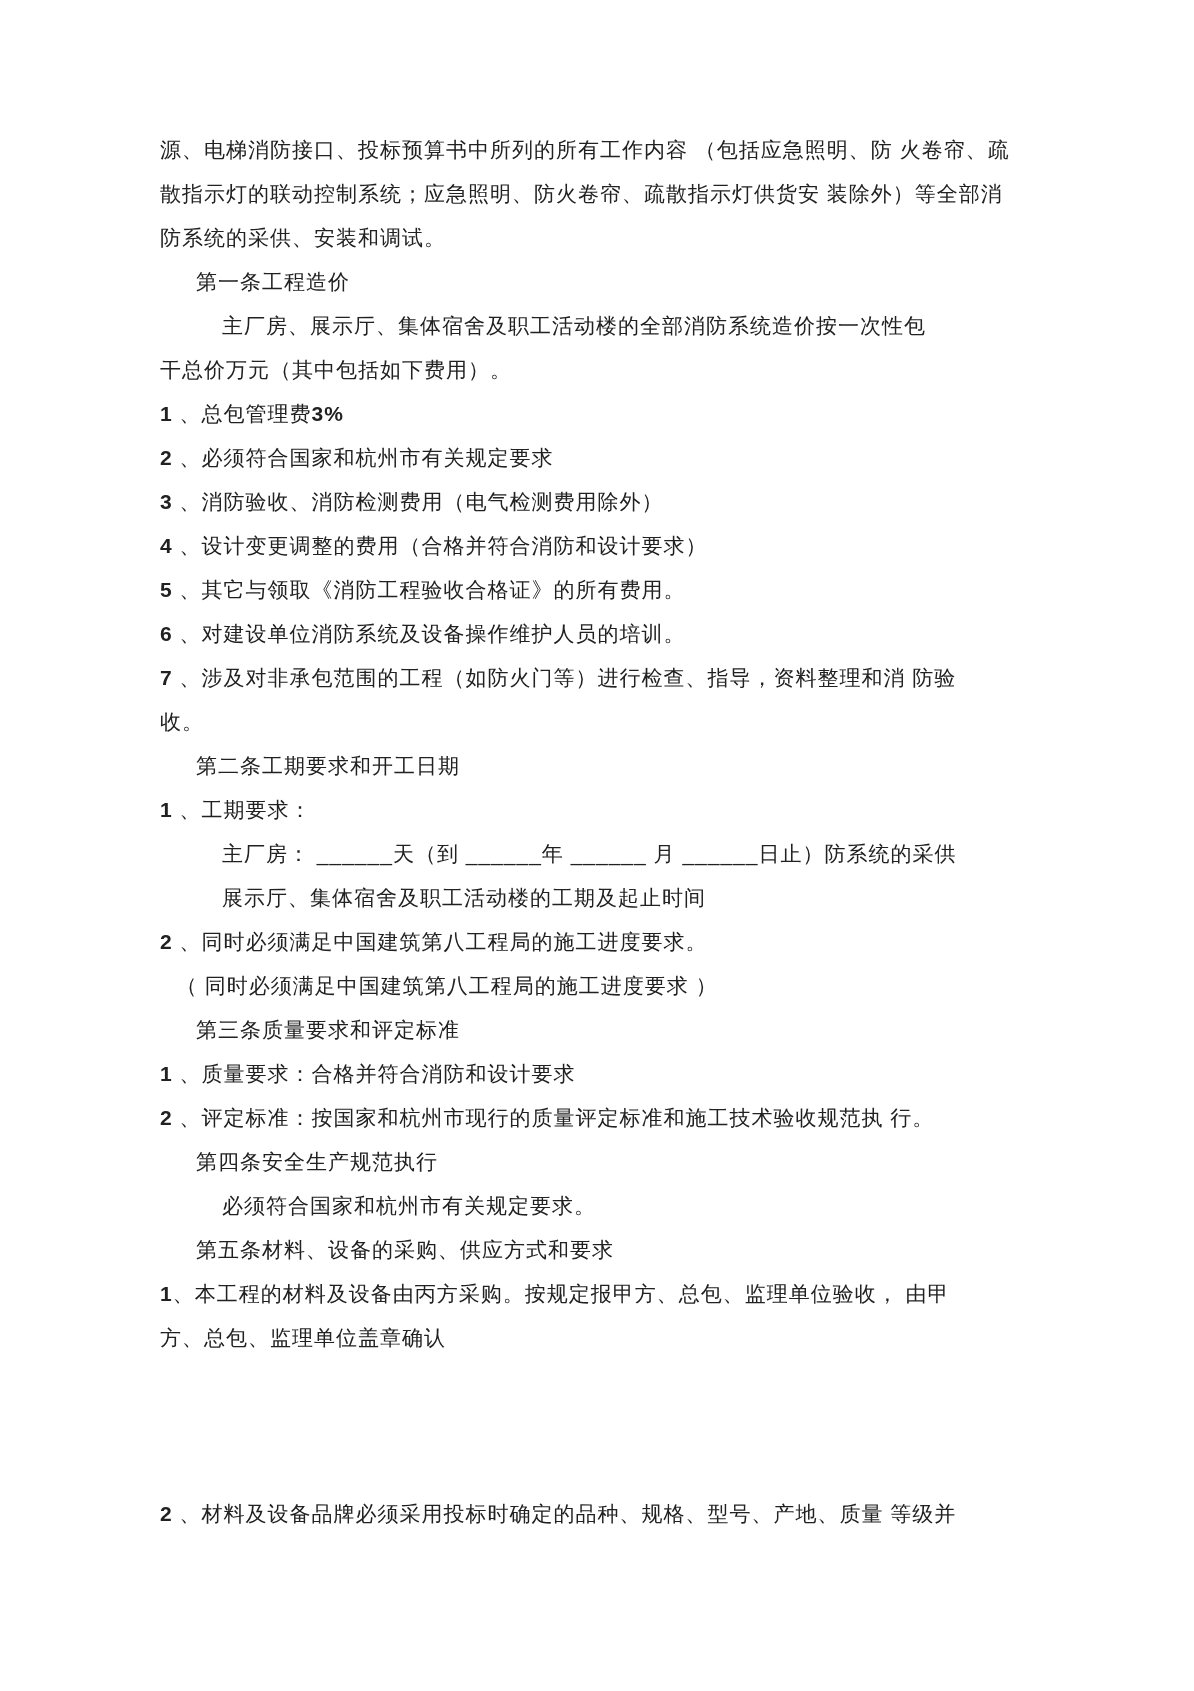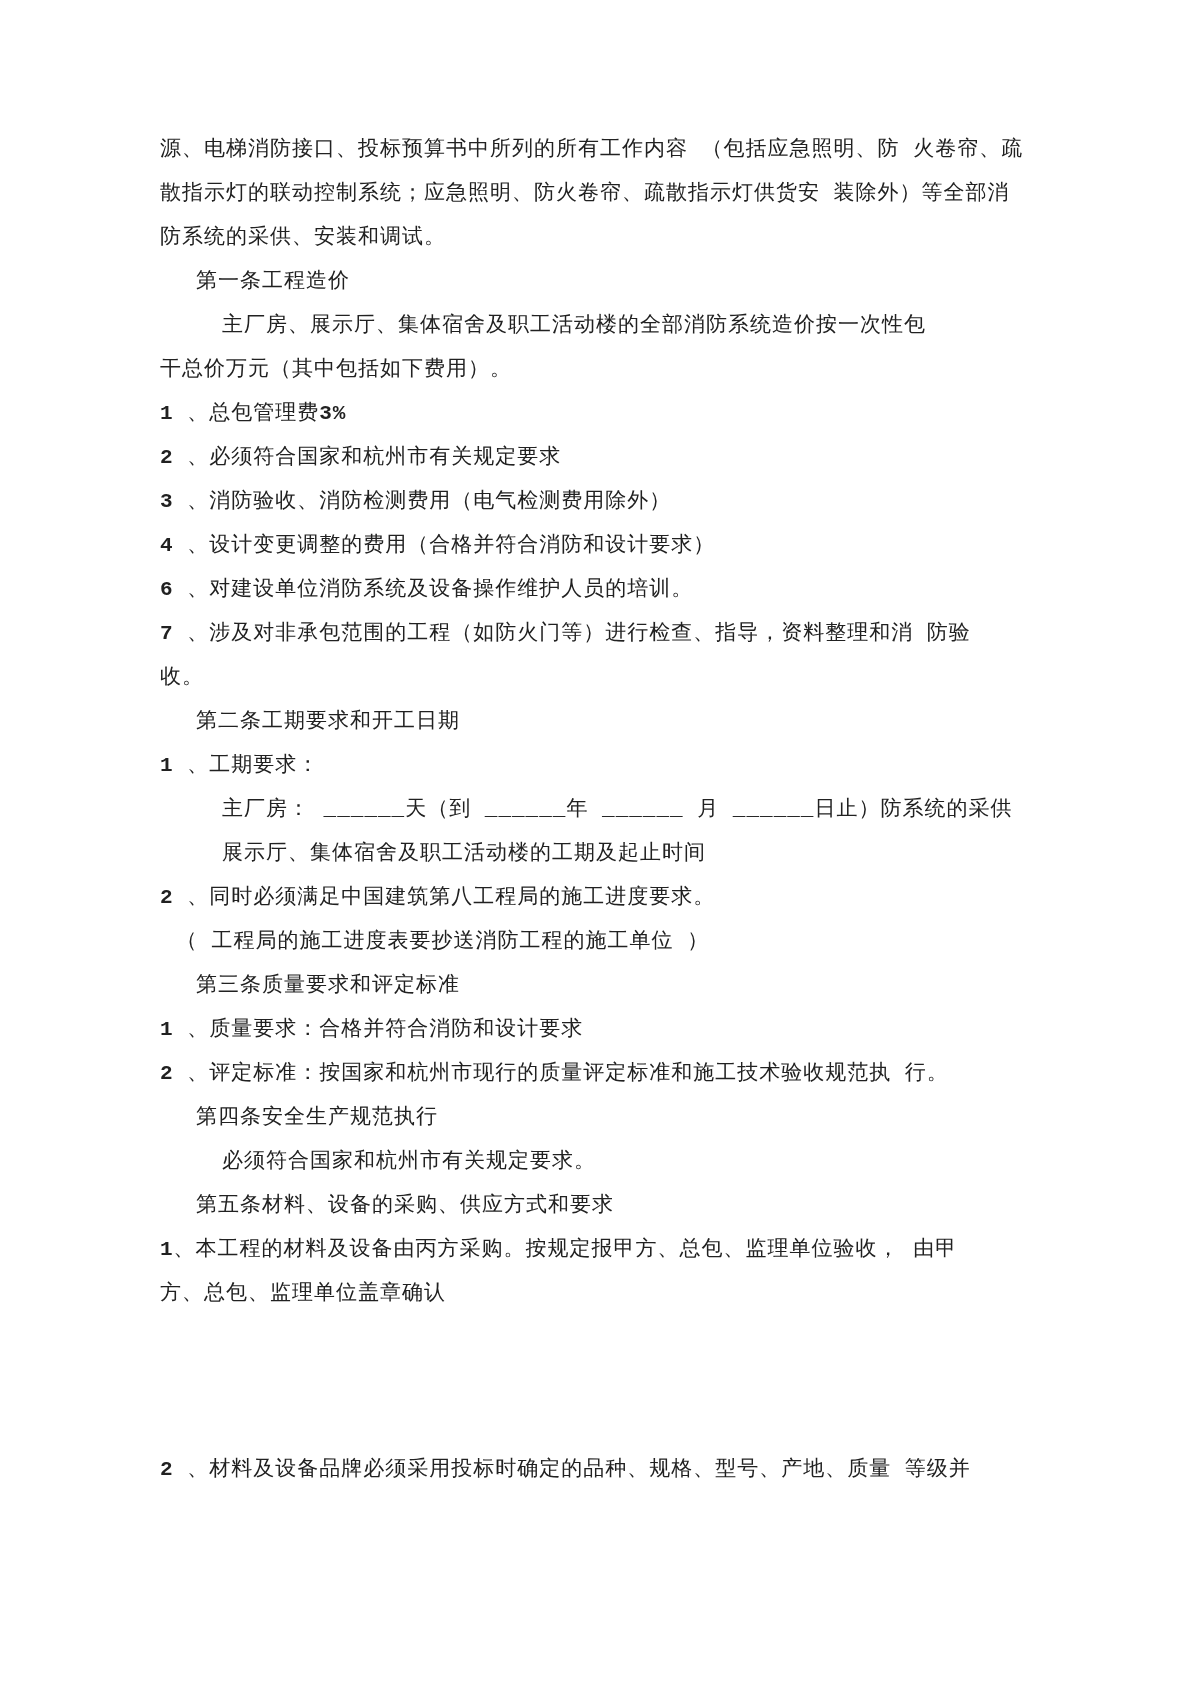--- a/index.html
+++ b/index.html
@@ -6,21 +6,21 @@
     margin: 0;
     padding: 0;
     background: #ffffff;
   }
   .page {
     position: relative;
     width: 1194px;
     height: 1691px;
     background: #ffffff;
     overflow: hidden;
-    font-family: Liberation Mono, monospace;
+    font-family: Liberation Sans, sans-serif;
   }
   .doc {
     position: absolute;
     left: 160px;
     top: 128px;
     width: 884px;
     color: #212121;
     font-size: 21px;
     letter-spacing: 1px;
   }
@@ -46,29 +46,30 @@
       <div class="line body"><span class="text-run">源、电梯消防接口、投标预算书中所列的所有工作内容 （包括应急照明、防 火卷帘、疏</span></div>
       <div class="line body"><span class="text-run">散指示灯的联动控制系统；应急照明、防火卷帘、疏散指示灯供货安 装除外）等全部消</span></div>
       <div class="line body"><span class="text-run">防系统的采供、安装和调试。</span></div>
       <div class="line heading"><span class="text-run">第一条工程造价</span></div>
       <div class="line indent"><span class="text-run">主厂房、展示厅、集体宿舍及职工活动楼的全部消防系统造价按一次性包</span></div>
       <div class="line body"><span class="text-run">干总价万元（其中包括如下费用）。</span></div>
       <div class="line item"><span class="bold-run">1</span><span class="text-run"> 、总包管理费</span><span class="bold-run">3%</span></div>
       <div class="line item"><span class="bold-run">2</span><span class="text-run"> 、必须符合国家和杭州市有关规定要求</span></div>
       <div class="line item"><span class="bold-run">3</span><span class="text-run"> 、消防验收、消防检测费用（电气检测费用除外）</span></div>
       <div class="line item"><span class="bold-run">4</span><span class="text-run"> 、设计变更调整的费用（合格并符合消防和设计要求）</span></div>
+      <div class="line item"><span class="bold-run">5</span><span class="text-run"> 、其它与领取《消防工程验收合格证》的所有费用。</span></div>
       <div class="line item"><span class="bold-run">6</span><span class="text-run"> 、对建设单位消防系统及设备操作维护人员的培训。</span></div>
       <div class="line item"><span class="bold-run">7</span><span class="text-run"> 、涉及对非承包范围的工程（如防火门等）进行检查、指导，资料整理和消 防验</span></div>
       <div class="line body"><span class="text-run">收。</span></div>
       <div class="line heading"><span class="text-run">第二条工期要求和开工日期</span></div>
       <div class="line item"><span class="bold-run">1</span><span class="text-run"> 、工期要求：</span></div>
       <div class="line indent"><span class="text-run">主厂房： ______天（到 ______年 ______ 月 ______日止）防系统的采供</span></div>
       <div class="line indent"><span class="text-run">展示厅、集体宿舍及职工活动楼的工期及起止时间</span></div>
       <div class="line item"><span class="bold-run">2</span><span class="text-run"> 、同时必须满足中国建筑第八工程局的施工进度要求。</span></div>
-      <div class="line paren"><span class="text-run">（ 工程局的施工进度表要抄送消防工程的施工单位 ）</span></div>
+      <div class="line paren"><span class="text-run">（ 同时必须满足中国建筑第八工程局的施工进度要求 ）</span></div>
       <div class="line heading"><span class="text-run">第三条质量要求和评定标准</span></div>
       <div class="line item"><span class="bold-run">1</span><span class="text-run"> 、质量要求：合格并符合消防和设计要求</span></div>
       <div class="line item"><span class="bold-run">2</span><span class="text-run"> 、评定标准：按国家和杭州市现行的质量评定标准和施工技术验收规范执 行。</span></div>
       <div class="line heading"><span class="text-run">第四条安全生产规范执行</span></div>
       <div class="line indent"><span class="text-run">必须符合国家和杭州市有关规定要求。</span></div>
       <div class="line heading"><span class="text-run">第五条材料、设备的采购、供应方式和要求</span></div>
       <div class="line item"><span class="bold-run">1</span><span class="text-run">、本工程的材料及设备由丙方采购。按规定报甲方、总包、监理单位验收， 由甲</span></div>
       <div class="line body"><span class="text-run">方、总包、监理单位盖章确认</span></div>
       <div class="line blank"></div>
       <div class="line blank"></div>

